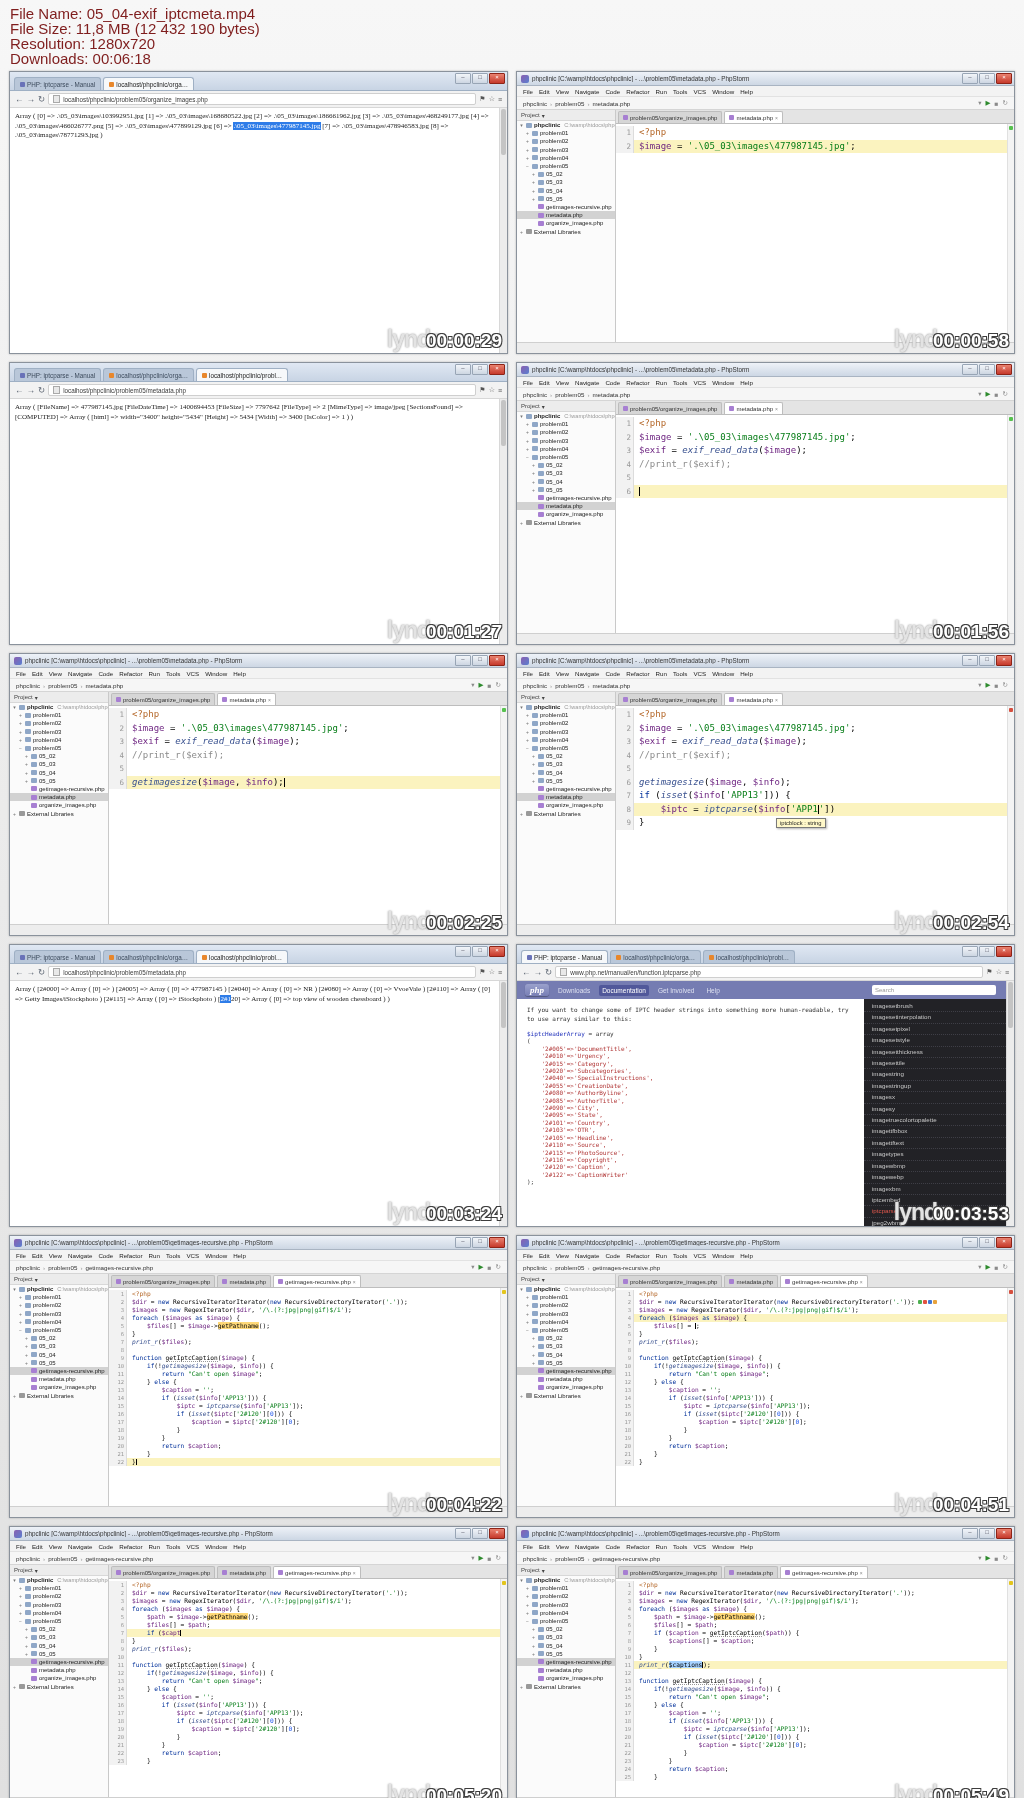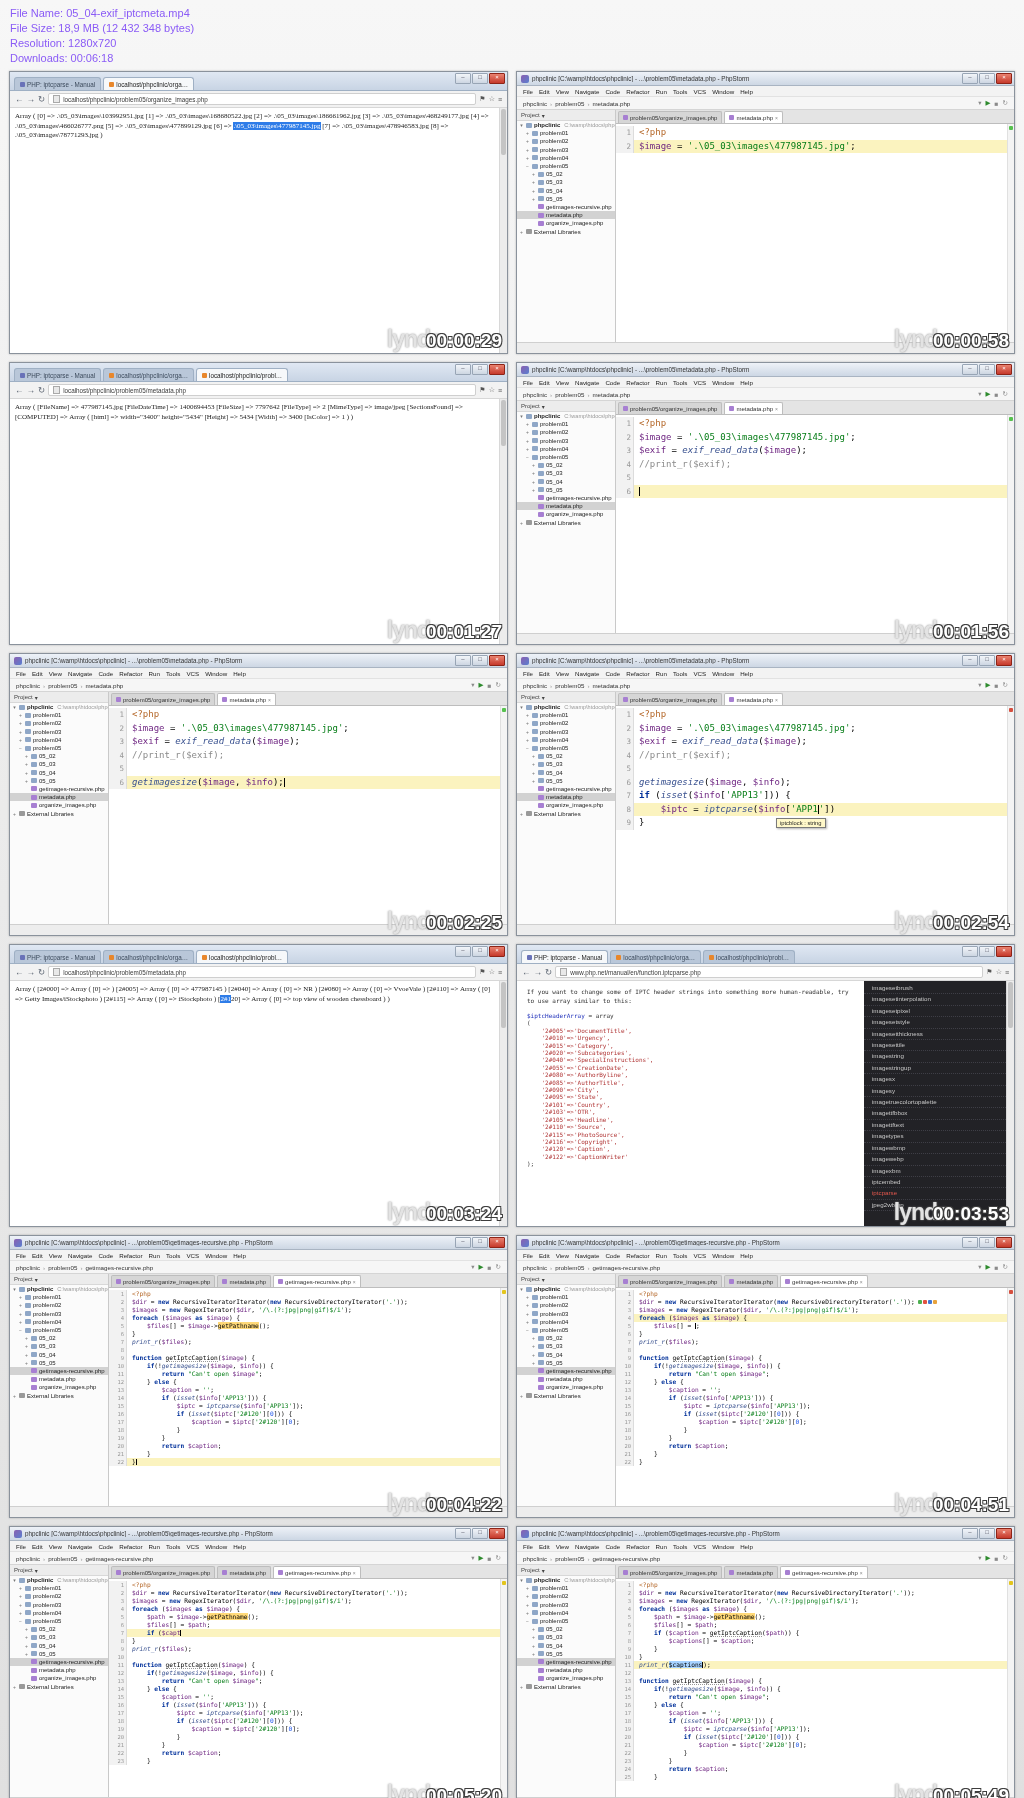--- a/index.html
+++ b/index.html
@@ -1,19 +1,19 @@
 <!DOCTYPE html>
 <html><head>
 <meta charset="utf-8">
 <style>
   html,body{margin:0;padding:0}
   body{width:1024px;height:1798px;background:linear-gradient(180deg,#f7f7f7 0%,#ececec 40%,#e0e0e0 100%);
        font-family:"Liberation Sans",sans-serif;overflow:hidden}
   .header{position:relative;padding:6px 0 3px 10px;height:60px}
-  .header .line{font-size:11px;color:#8b5cf6;line-height:15px}
+  .header .line{font-size:15px;color:#7f1d1d;line-height:15px}
   .logo{position:absolute;top:2px;right:16px;font-size:46px;font-weight:bold;color:#fdfdfd;
         letter-spacing:1px;text-shadow:0 1px 2px rgba(0,0,0,.10)}
   .grid{display:grid;grid-template-columns:1fr 1fr;gap:8px;padding:2px 9px}
   .thumb{position:relative;height:281px;background:#fff;border:1px solid #8a929c;box-shadow:0 0 2px rgba(0,0,0,.25);overflow:hidden}
   .win{position:absolute;inset:0;display:flex;flex-direction:column}
   
   .wm{position:absolute;right:5px;bottom:2px;display:flex;align-items:flex-end;z-index:9;pointer-events:none}
   .wm .lynda{font-size:23px;font-weight:bold;color:#e3e3e3;letter-spacing:-1px;text-shadow:0 0 2px #858585;line-height:1}
   .wm .ts{font-size:19px;font-weight:bold;color:#fff;margin-left:-16px;margin-bottom:1px;line-height:1;
           text-shadow:-1px -1px 0 #3d3d3d,1px -1px 0 #3d3d3d,-1px 1px 0 #3d3d3d,1px 1px 0 #3d3d3d}
@@ -93,21 +93,21 @@
   .ecode{flex:1;position:relative;background:#fff;overflow:hidden;font-family:"DejaVu Sans Mono",monospace;padding-top:2px}
   .cl{display:flex}
   .cl .num{width:15px;flex:none;text-align:right;padding-right:2px;color:#999;background:#f2f2f2;border-right:1px solid #dcdcdc}
   .cl .ct{flex:1;white-space:pre;padding-left:5px;overflow:hidden}
   .cl.hl .ct{background:#fbf3bf}
   .code-lg .cl{font-size:9px;line-height:13.5px;height:13.5px}
   .code-lg .cl .num{font-size:7.5px}
   .code-sm .cl{font-size:6.2px;line-height:8px;height:8px}
   .code-sm .cl .num{font-size:5.5px}
   .tk-t{color:#b5682a}
-  .tk-k{color:#00309a;font-weight:bold}
+  .tk-k{color:#00309a;font-weight:normal}
   .tk-v{color:#6a1f7e}
   .tk-s{color:#067d17}
   .tk-c{color:#8a8a8a;}
   .tk-f{color:#39518f;font-style:italic}
   .tk-fn{border-bottom:1px dotted #999}
   .tk-n{color:#1750eb}
   .tk-w{background:#ffd978}
   .tk-sel{background:#a6d2ff}
   .tk-cur{display:inline-block;width:1px;height:.9em;background:#000;vertical-align:text-bottom}
   .lic{display:inline-flex;gap:1px;margin-left:3px;vertical-align:middle}
@@ -116,21 +116,21 @@
            color:#222;font-family:"Liberation Sans",sans-serif;box-shadow:1px 1px 2px rgba(0,0,0,.3);z-index:5;white-space:nowrap}
   .escroll{position:absolute;top:0;right:0;bottom:0;width:6px;background:#f4f4f4;border-left:1px solid #e0e0e0}
   .emarker{position:absolute;top:2px;right:1px;width:4px;height:4px;border-radius:1px}
   .istatus{height:10px;background:#ededed;border-top:1px solid #cfcfcf;flex:none}
 </style>
 </head>
 <body>
 
 <div class="header">
   <div class="line">File Name: 05_04-exif_iptcmeta.mp4</div>
-  <div class="line">File Size: 18,9 MB (12 432 348 bytes)</div>
+  <div class="line">File Size: 11,8 MB (12 432 190 bytes)</div>
   <div class="line">Resolution: 1280x720</div>
   <div class="line">Downloads: 00:06:18</div>
 </div>
 
 <div class="grid">
     <div class="thumb">
       <div class="win">
         <div class="ctabs">
           <div class="ctab">
             <span class="fav" style="background: rgb(105, 114, 184);"></span>
@@ -945,20 +945,28 @@
           <div class="urlbox">
             <span class="doc"></span>
             <span>www.php.net/manual/en/function.iptcparse.php</span>
           </div>
           <span class="cicon">⚑</span>
           <span class="cicon">☆</span>
           <span class="cicon">≡</span>
         </div>
         <div class="cpage">
           <div style="display: flex; flex-direction: column; flex: 1 1 0%; overflow: hidden;">
+            <div class="pnav">
+              <span class="plogo">php</span>
+              <span class="plink">Downloads</span>
+              <span class="plink active">Documentation</span>
+              <span class="plink">Get Involved</span>
+              <span class="plink">Help</span>
+              <span class="psearch">Search</span>
+            </div>
             <div class="pbody">
               <div class="pmain">
                 <p class="pintro">If you want to change some of IPTC header strings into something more human-readable, try to use array similar to this:</p>
                 <div class="pcode"><div><span class="k0">$iptcHeaderArray</span><span class="blk"> = array</span></div><div><span class="blk">(</span></div><div>    '2#005'=&gt;'DocumentTitle',</div><div>    '2#010'=&gt;'Urgency',</div><div>    '2#015'=&gt;'Category',</div><div>    '2#020'=&gt;'Subcategories',</div><div>    '2#040'=&gt;'SpecialInstructions',</div><div>    '2#055'=&gt;'CreationDate',</div><div>    '2#080'=&gt;'AuthorByline',</div><div>    '2#085'=&gt;'AuthorTitle',</div><div>    '2#090'=&gt;'City',</div><div>    '2#095'=&gt;'State',</div><div>    '2#101'=&gt;'Country',</div><div>    '2#103'=&gt;'OTR',</div><div>    '2#105'=&gt;'Headline',</div><div>    '2#110'=&gt;'Source',</div><div>    '2#115'=&gt;'PhotoSource',</div><div>    '2#116'=&gt;'Copyright',</div><div>    '2#120'=&gt;'Caption',</div><div>    '2#122'=&gt;'CaptionWriter'</div><div><span class="blk">);</span></div></div>
               </div>
               <div class="pside">
                 <div class="psitem">imagesetbrush</div>
                 <div class="psitem">imagesetinterpolation</div>
                 <div class="psitem">imagesetpixel</div>
                 <div class="psitem">imagesetstyle</div>

